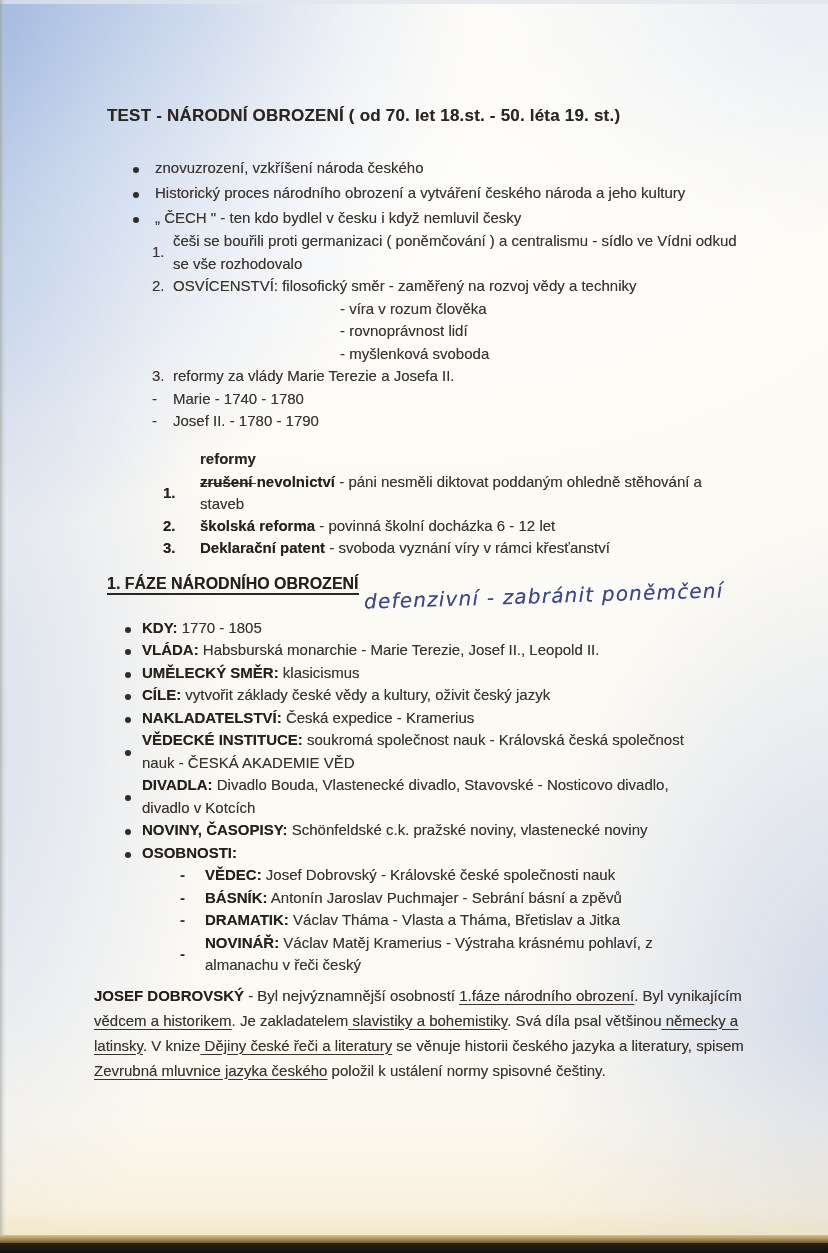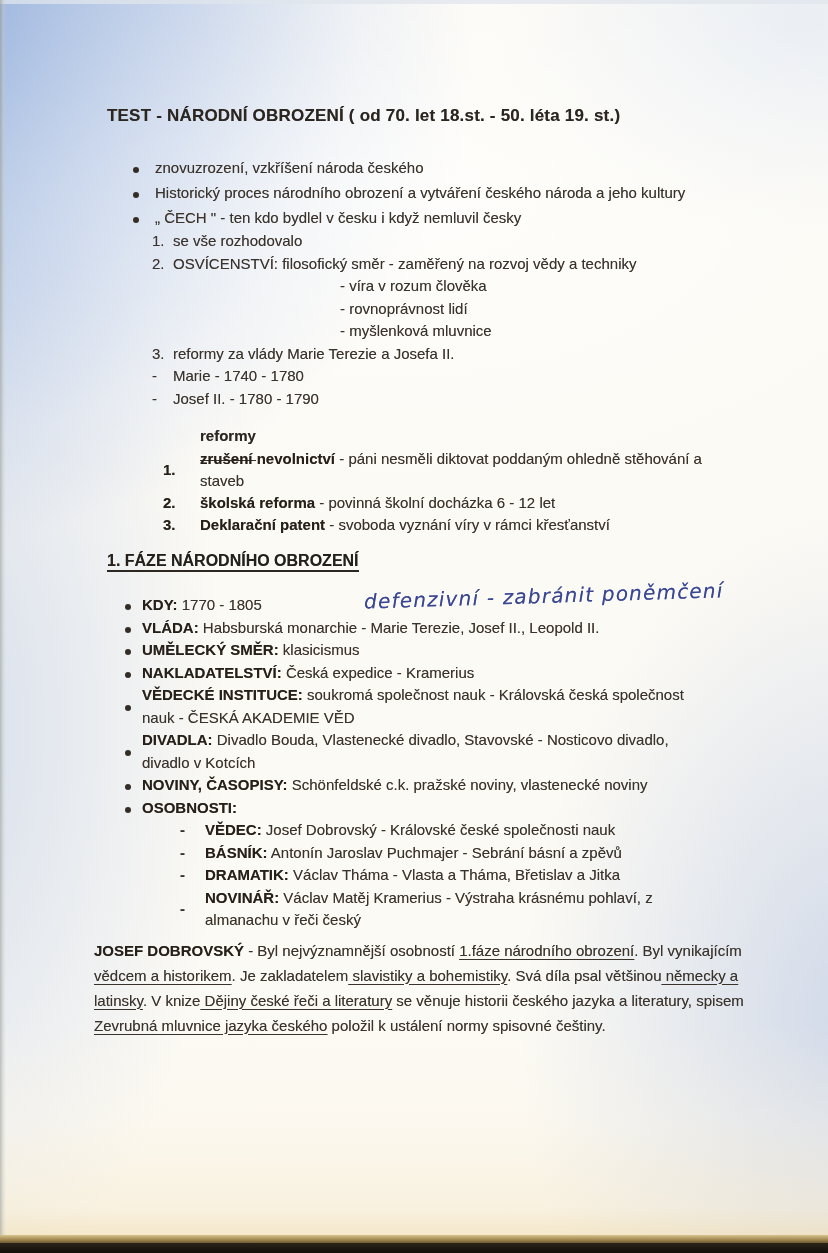--- a/index.html
+++ b/index.html
@@ -94,29 +94,29 @@
       <div class="row">
         <span class="bm"><span class="dot"></span></span>
         <span class="itxt">„ ČECH " - ten kdo bydlel v česku i když nemluvil česky</span>
       </div>
     </div>
 
 
     <div class="list vlivy">
       <div class="row">
         <span class="num">1.</span>
-        <span class="itxt"><span class="blockline">se vše rozhodovalo</span></span>
+        <span class="itxt"><span class="nowrap">češi se bouřili proti germanizaci ( poněmčování ) a centralismu - sídlo ve Vídni odkud</span><span class="blockline">se vše rozhodovalo</span></span>
       </div>
       <div class="row">
         <span class="num">2.</span>
         <span class="itxt">OSVÍCENSTVÍ: filosofický směr - zaměřený na rozvoj vědy a techniky</span>
       </div>
       <div class="sub">- víra v rozum člověka</div>
       <div class="sub">- rovnoprávnost lidí</div>
-      <div class="sub">- myšlenková mluvnice</div>
+      <div class="sub">- myšlenková svoboda</div>
       <div class="row">
         <span class="num">3.</span>
         <span class="itxt">reformy za vlády Marie Terezie a Josefa II.</span>
       </div>
       <div class="row">
         <span class="num">-</span>
         <span class="itxt">Marie - 1740 - 1780</span>
       </div>
       <div class="row">
         <span class="num">-</span>
@@ -148,20 +148,24 @@
         <span class="bm2"><span class="dot"></span></span>
         <span class="itxt"><span class="b">KDY:</span><span> 1770 - 1805</span></span>
       </div>
       <div class="row">
         <span class="bm2"><span class="dot"></span></span>
         <span class="itxt"><span class="b">VLÁDA:</span><span> Habsburská monarchie - Marie Terezie, Josef II., Leopold II.</span></span>
       </div>
       <div class="row">
         <span class="bm2"><span class="dot"></span></span>
         <span class="itxt"><span class="b">UMĚLECKÝ SMĚR:</span><span> klasicismus</span></span>
+      </div>
+      <div class="row">
+        <span class="bm2"><span class="dot"></span></span>
+        <span class="itxt"><span class="b">CÍLE:</span><span> vytvořit základy české vědy a kultury, oživit český jazyk</span></span>
       </div>
       <div class="row">
         <span class="bm2"><span class="dot"></span></span>
         <span class="itxt"><span class="b">NAKLADATELSTVÍ:</span><span> Česká expedice - Kramerius</span></span>
       </div>
       <div class="row">
         <span class="bm2"><span class="dot"></span></span>
         <span class="itxt"><span class="nowrap"><span class="b">VĚDECKÉ INSTITUCE:</span><span> soukromá společnost nauk - Královská česká společnost</span></span><span class="blockline">nauk - ČESKÁ AKADEMIE VĚD</span></span>
       </div>
       <div class="row">

